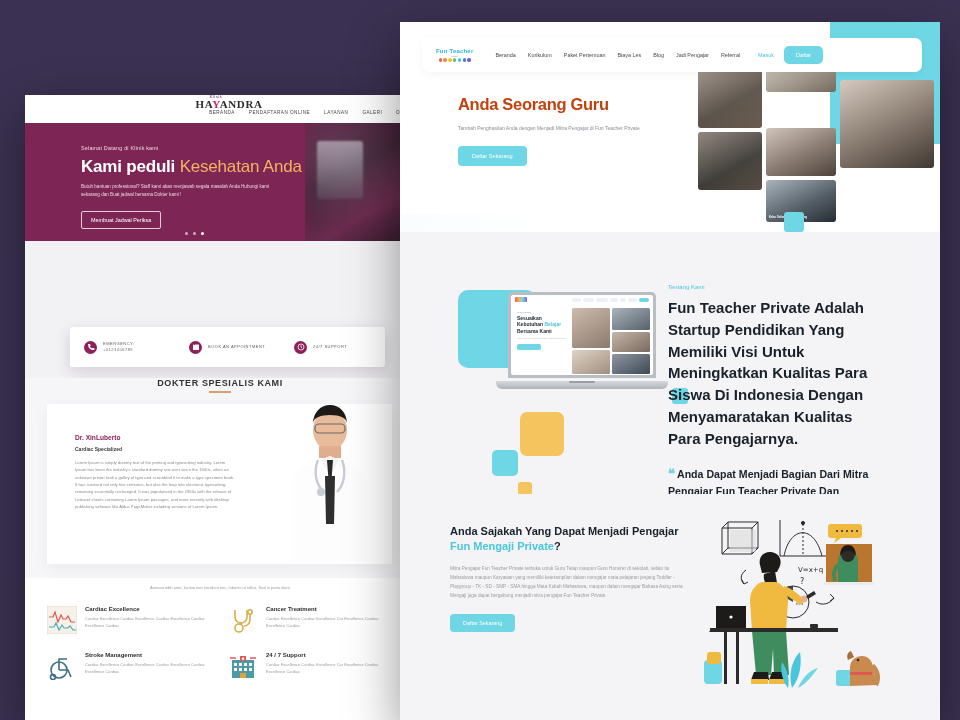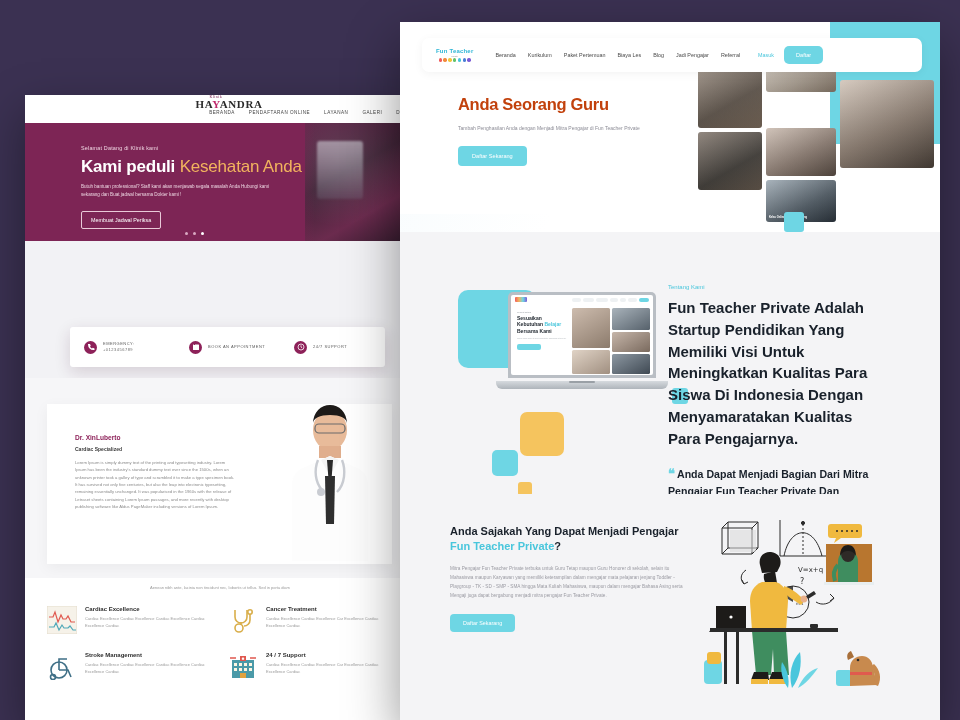--- a/index.html
+++ b/index.html
@@ -209,20 +209,21 @@
           <svg width="8" height="8" viewBox="0 0 16 16" fill="none" stroke="#fff" stroke-width="1.6">
               <circle cx="8" cy="8" r="6"></circle>
               <path d="M8 4.5V8l2.5 2"></path>
             </svg>
         </div>
         <div class="lc-info-t">24/7 SUPPORT</div>
       </div>
     </div>
 
     <div class="lc-doctorwrap">
+      <div class="lc-section-title">DOKTER SPESIALIS KAMI</div>
       <div class="lc-doc-card"></div>
       <div class="lc-doc-txt">
         <div class="lc-doc-name">Dr. XinLuberto</div>
         <div class="lc-doc-spec">Cardiac Specialized</div>
         <div class="lc-doc-body">Lorem Ipsum is simply dummy text of the printing and typesetting industry. Lorem Ipsum has been the industry's standard dummy text ever since the 1500s, when an unknown printer took a galley of type and scrambled it to make a type specimen book. It has survived not only five centuries, but also the leap into electronic typesetting, remaining essentially unchanged. It was popularised in the 1960s with the release of Letraset sheets containing Lorem Ipsum passages, and more recently with desktop publishing software like Aldus PageMaker including versions of Lorem Ipsum.</div>
       </div>
 
       <div class="lc-doc-photo">
         <svg width="110" height="165" viewBox="0 0 110 165">
           <ellipse cx="55" cy="34" rx="17" ry="20" fill="#e8bb9a"></ellipse>
@@ -415,21 +416,21 @@
 
       <div class="ft-about-txt">
         <div class="ft-kicker">Tentang Kami</div>
         <div class="ft-about-h">Fun Teacher Private Adalah Startup Pendidikan Yang Memiliki Visi Untuk Meningkatkan Kualitas Para Siswa Di Indonesia Dengan Menyamaratakan Kualitas Para Pengajarnya.</div>
         <div class="ft-quote"><span class="qm">❝</span><span>Anda Dapat Menjadi Bagian Dari Mitra Pengajar Fun Teacher Private Dan Berkontribusi Dalam Mencerdaskan Bangsa.</span></div>
       </div>
     </div>
 
     <div class="ft-who">
       <div class="ft-who-txt">
-        <div class="ft-who-h"><span>Anda Sajakah Yang Dapat Menjadi Pengajar </span><span class="t">Fun Teacher Private</span><span>?</span></div>
+        <div class="ft-who-h"><span>Anda Sajakah Yang Dapat Menjadi Pengajar </span><span class="t">Fun Mengaji Private</span><span>?</span></div>
         <div class="ft-who-p">Mitra Pengajar Fun Teacher Private terbuka untuk Guru Tetap maupun Guru Honorer di sekolah, selain itu Mahasiswa maupun Karyawan yang memiliki keterampilan dalam mengajar mata pelajaran jenjang Toddler - Playgroup - TK - SD - SMP - SMA hingga Mata Kuliah Mahasiswa, maupun dalam mengajar Bahasa Asing serta Mengaji juga dapat bergabung menjadi mitra pengajar Fun Teacher Private.</div>
         <div class="ft-who-cta">Daftar Sekarang</div>
       </div>
       <div class="illus">
         <svg width="248" height="190" viewBox="0 0 248 190">
 
           <g stroke="#2b2b2b" stroke-width="1" fill="none">
             <path d="M34 18h30v26H34z"></path>
               <path d="M40 12h30v26H40z"></path>
               <path d="M34 18l6-6M64 18l6-6M34 44l6-6M64 44l6-6"></path>

